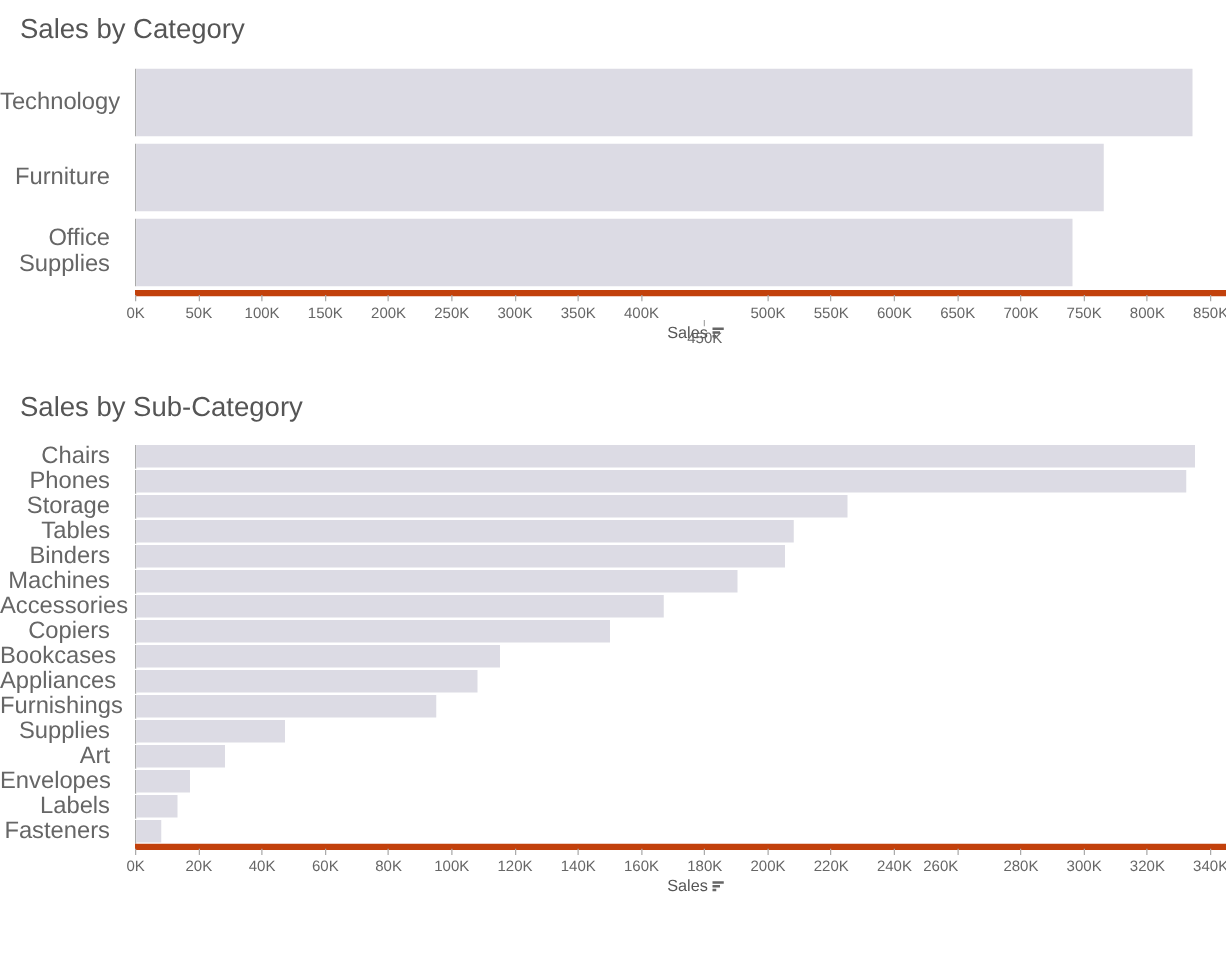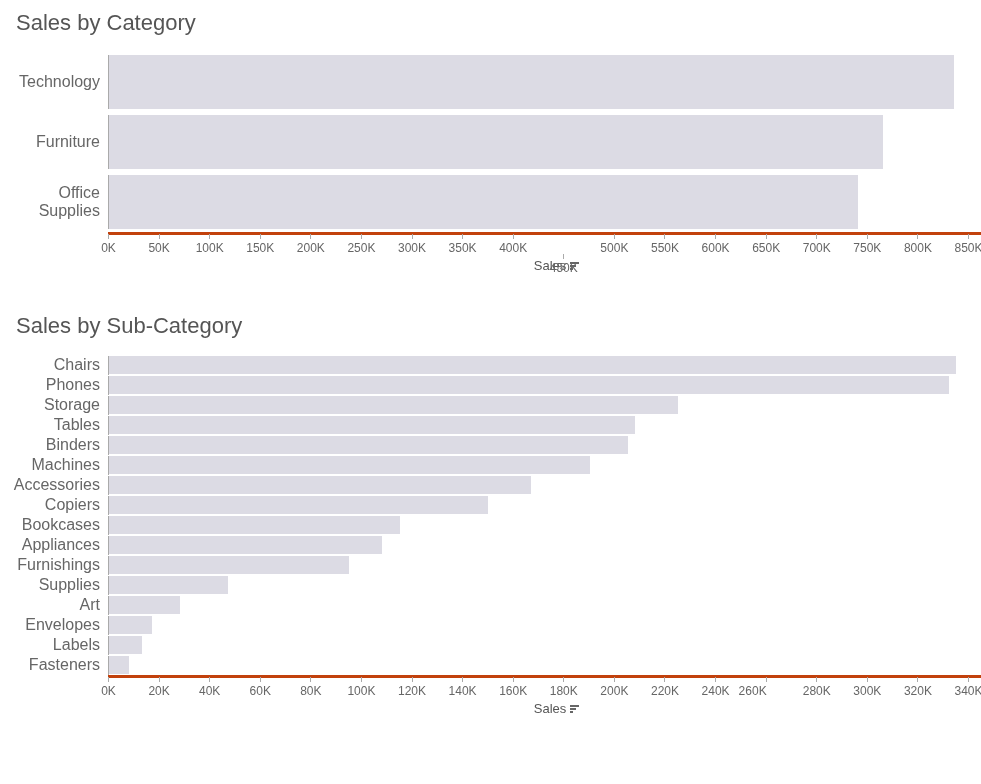--- a/index.html
+++ b/index.html
@@ -24,22 +24,22 @@
       display: flex;
       flex-direction: column;
     }
     .bar-row {
       display: flex;
       align-items: center;
     }
     .bar-label {
       width: 108px;
       text-align: right;
-      padding-right: 8px;
-      font-size: 16px;
+      padding-right: 20px;
+      font-size: 19px;
       color: #666;
       line-height: 1.1;
     }
     .bar-label.multiline {
       display: flex;
       flex-direction: column;
       align-items: flex-end;
       text-align: center;
     }
     .bar-area {
@@ -63,21 +63,21 @@
     .axis-row {
       display: flex;
       align-items: flex-start;
     }
     .axis-spacer {
       width: 108px;
     }
     .axis-area {
       flex: 1;
       position: relative;
-      border-top: 3px solid #c2410c;
+      border-top: 5px solid #c2410c;
       height: 20px;
     }
     .tick {
       position: absolute;
       top: -1px;
       width: 1px;
       display: flex;
       flex-direction: column;
       align-items: center;
     }

